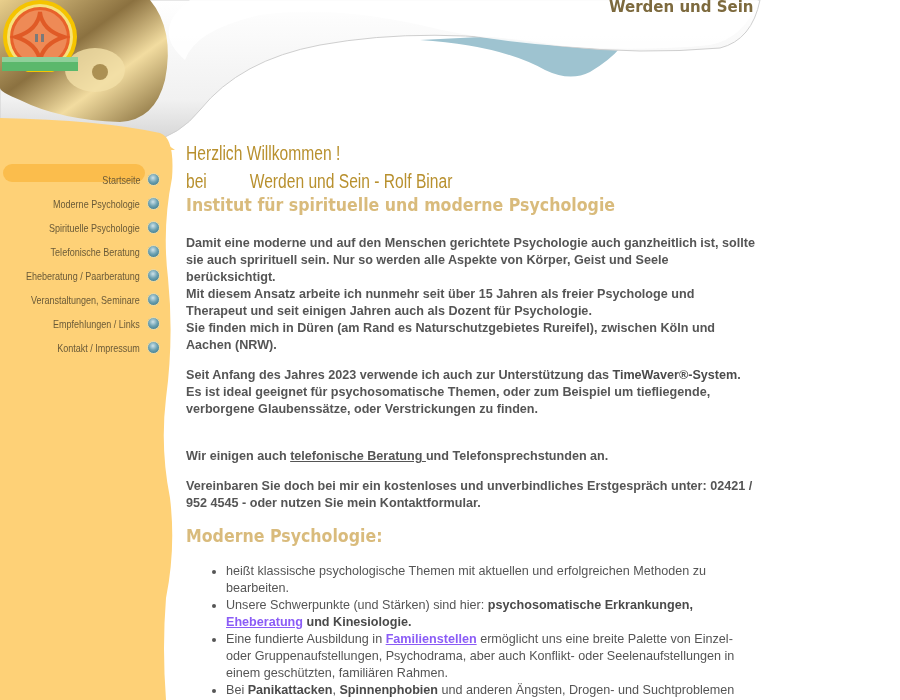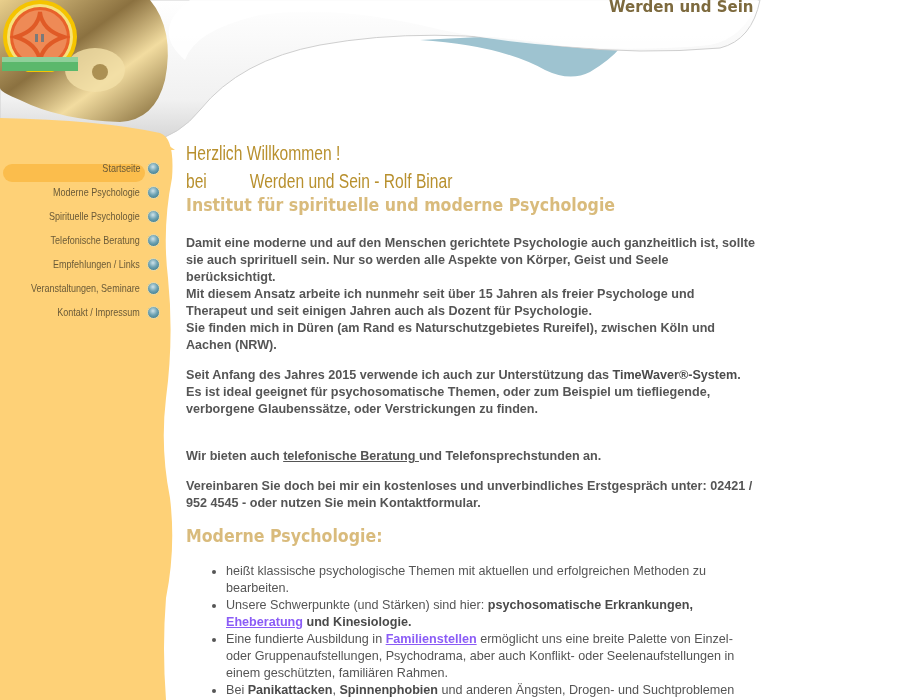--- a/index.html
+++ b/index.html
@@ -16,21 +16,21 @@
       font-family: "DejaVu Sans", sans-serif; font-weight: bold;
       font-size: 15px; color: #7d6a3e; letter-spacing: 0px;
     }
     .logo { position: absolute; left: 340px; top: 32px; width: 80px; height: 72px; }
 
     
     .sidebar { position: absolute; left: 0; top: 118px; width: 180px; height: 582px; }
     .sidebar svg.bg { position: absolute; left: 0; top: 0; }
     .nav { position: absolute; left: 0; top: 44px; width: 170px; }
     .nav-item {
-      position: relative; height: 24px; display: flex; align-items: flex-start;
+      position: relative; height: 24px; display: flex; align-items: flex-end;
       justify-content: flex-end; padding-right: 10px; cursor: pointer;
     }
     .nav-item .label {
       font-family: "Liberation Sans Narrow", "Liberation Sans", sans-serif;
       font-size: 11px; color: #6a5a38; margin-right: 7px;
       transform: scaleX(0.82); transform-origin: right center; white-space: nowrap;
     }
     .nav-item.active::before {
       content: ""; position: absolute; left: 3px; top: 2px; width: 142px; height: 18px;
       background: #fbbd4c; border-radius: 10px;
@@ -128,25 +128,29 @@
     </div>
     <div class="nav-item">
       <span class="label">Spirituelle Psychologie</span>
       <span class="bullet"></span>
     </div>
     <div class="nav-item">
       <span class="label">Telefonische Beratung</span>
       <span class="bullet"></span>
     </div>
     <div class="nav-item">
-      <span class="label">Empfehlungen / Links</span>
+      <span class="label">Eheberatung / Paarberatung</span>
       <span class="bullet"></span>
     </div>
     <div class="nav-item">
       <span class="label">Veranstaltungen, Seminare</span>
+      <span class="bullet"></span>
+    </div>
+    <div class="nav-item">
+      <span class="label">Empfehlungen / Links</span>
       <span class="bullet"></span>
     </div>
     <div class="nav-item">
       <span class="label">Kontakt / Impressum</span>
       <span class="bullet"></span>
     </div>
   </nav>
 </div>
 
 <main class="content">
@@ -155,23 +159,23 @@
     <div><span>bei</span><span class="gap"></span><span>Werden und Sein - Rolf Binar</span></div>
   </div>
   <div class="section-title t1">Institut für spirituelle und moderne Psychologie</div>
 
   <p class="p1">
     <span>Damit eine moderne und auf den Menschen gerichtete Psychologie auch ganzheitlich ist, sollte sie auch sprirituell sein. Nur so werden alle Aspekte von Körper, Geist und Seele berücksichtigt.</span><br>
     <span>Mit diesem Ansatz arbeite ich nunmehr seit über 15 Jahren als freier Psychologe und Therapeut und seit einigen Jahren auch als Dozent für Psychologie.</span><br>
     <span>Sie finden mich in Düren (am Rand es Naturschutzgebietes Rureifel), zwischen Köln und Aachen (NRW).</span>
   </p>
 
-  <p class="p2"><span>Seit Anfang des Jahres 2015 verwende ich auch zur Unterstützung das </span><b>TimeWaver®-System</b><span>. Es ist ideal geeignet für psychosomatische Themen, oder zum Beispiel um tiefliegende, verborgene Glaubenssätze, oder Verstrickungen zu finden.</span></p>
+  <p class="p2"><span>Seit Anfang des Jahres 2023 verwende ich auch zur Unterstützung das </span><b>TimeWaver®-System</b><span>. Es ist ideal geeignet für psychosomatische Themen, oder zum Beispiel um tiefliegende, verborgene Glaubenssätze, oder Verstrickungen zu finden.</span></p>
 
-  <p class="p3"><span>Wir bieten auch </span><a href="#">telefonische Beratung </a><span>und Telefonsprechstunden an.</span></p>
+  <p class="p3"><span>Wir einigen auch </span><a href="#">telefonische Beratung </a><span>und Telefonsprechstunden an.</span></p>
 
   <p class="p4">Vereinbaren Sie doch bei mir ein kostenloses und unverbindliches Erstgespräch unter: 02421 / 952 4545 - oder nutzen Sie mein Kontaktformular.</p>
 
   <div class="section-title t2">Moderne Psychologie:</div>
 
   <ul>
     <li>heißt klassische psychologische Themen mit aktuellen und erfolgreichen Methoden zu bearbeiten.</li>
     <li><span>Unsere Schwerpunkte (und Stärken) sind hier: </span><b>psychosomatische Erkrankungen,</b><br><a href="#" class="strong">Eheberatung</a><b> und Kinesiologie.</b></li>
     <li><span>Eine fundierte Ausbildung in </span><a href="#" class="strong">Familienstellen</a><span> ermöglicht uns eine breite Palette von Einzel- oder Gruppenaufstellungen, Psychodrama, aber auch Konflikt- oder Seelenaufstellungen in einem geschützten, familiären Rahmen.</span></li>
     <li><span>Bei </span><b>Panikattacken</b><span>, </span><b>Spinnenphobien</b><span> und anderen Ängsten, Drogen- und Suchtproblemen</span></li>

